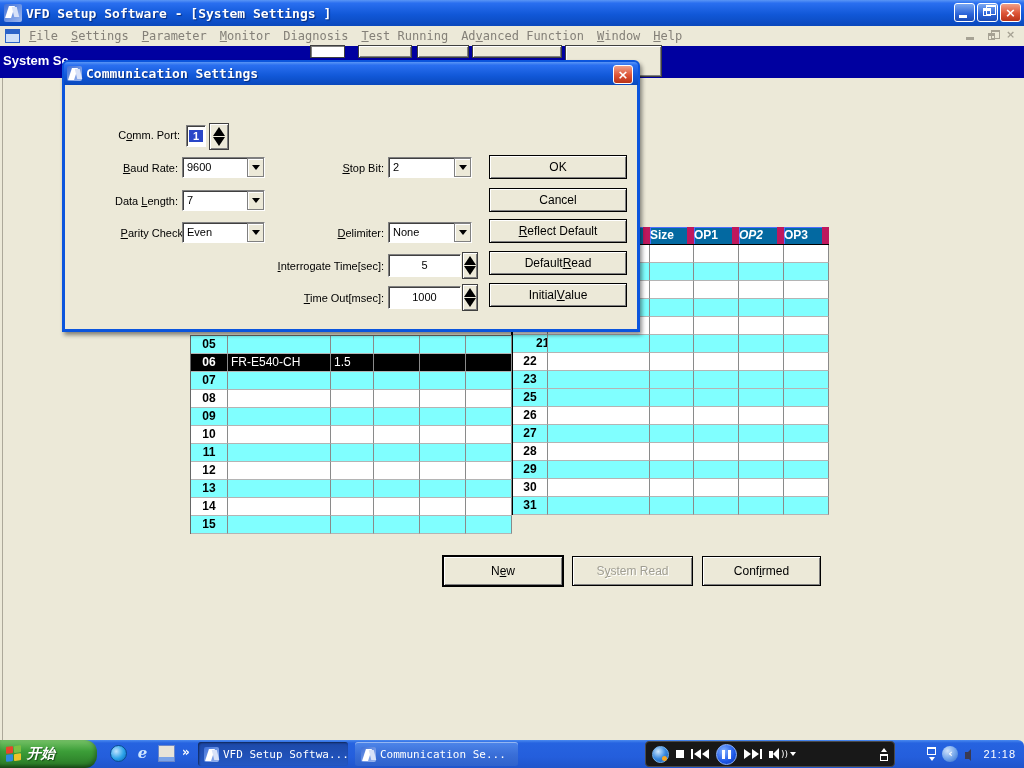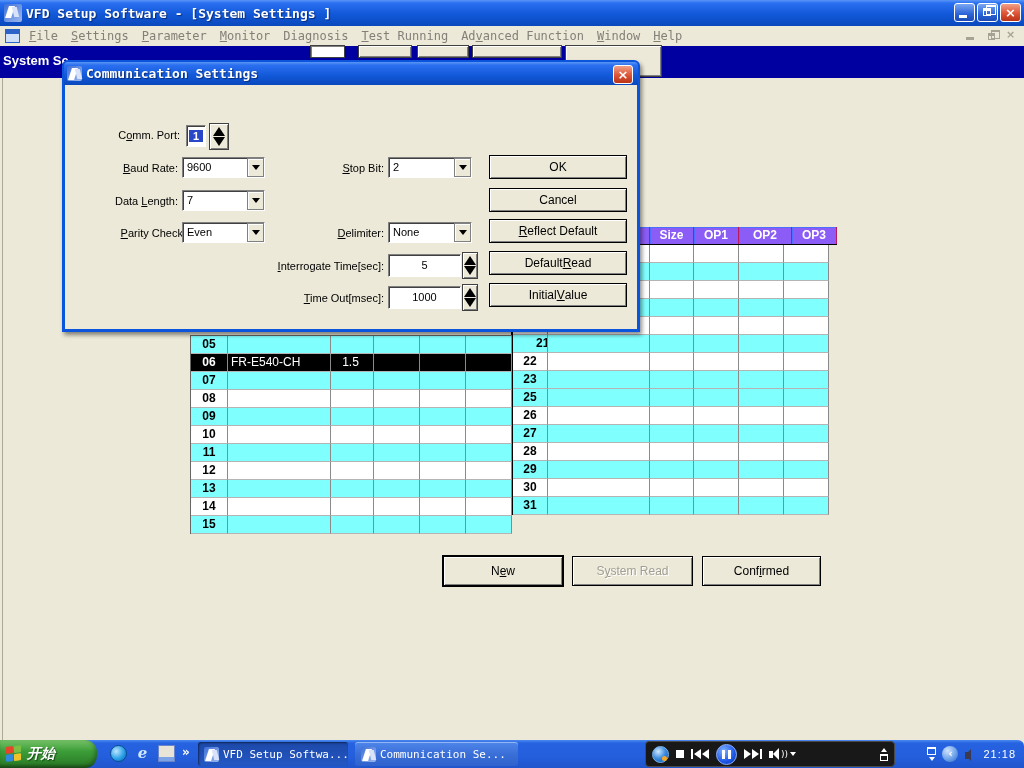--- a/index.html
+++ b/index.html
@@ -47,31 +47,31 @@
   .banner-title{position:absolute;left:3px;top:7px;font:bold 13px "Liberation Sans",sans-serif;color:#fff;}
   .client-edge{position:absolute;left:2px;top:78px;width:1px;height:662px;background:#aca899;}
 
   
   .remnant{position:absolute;background:#ECE9D8;border:1px solid #404040;
     box-shadow:inset 1px 1px 0 #fff, inset -1px -1px 0 #808080;}
   .remnant.field{background:#fff;box-shadow:inset 1px 1px 0 #808080;}
 
   
   .tbl-header{position:absolute;left:511px;top:227px;display:flex;height:18px;border-bottom:1px solid #000;}
-  .hcell{background:#8b5cf6;color:#fff;font:bold 12px "Liberation Sans",sans-serif;
-    text-align:center;line-height:17px;border-right:1px solid #be185d;
+  .hcell{background:#0369a1;color:#fff;font:bold 12px "Liberation Sans",sans-serif;
+    text-align:left;line-height:17px;border-right:7px solid #be185d;
     box-shadow:inset 1px 1px 0 #4d6fff;}
   .rows{position:absolute;display:block;}
   .row{display:flex;height:18px;background:#fff;}
   .row.cyan{background:#80FFFF;}
   .row.sel{background:#000;color:#fff;}
   .cell{border-right:1px solid #8a8a8a;border-bottom:1px solid #b4b4b4;overflow:hidden;
     font:12px "Liberation Sans",sans-serif;padding:1px 3px;white-space:nowrap;}
   .cell.num{font-weight:bold;text-align:center;padding:1px 0;}
-  .cell.size{text-align:center;padding-right:6px;}
+  .cell.size{text-align:left;padding-right:6px;}
   .left-rows{left:190px;top:335px;border-left:1px solid #666;border-top:1px solid #666;}
   .right-rows{left:511px;top:245px;border-left:2px solid #000;}
   .tbl-header{border-left:2px solid #000;}
 
   
   .btn{background:#ECE9D8;border:1px solid #000;text-align:center;
     box-shadow:inset 1px 1px 0 #fff, inset -1px -1px 0 #808080;
     font:12px "Liberation Sans",sans-serif;color:#000;display:flex;align-items:center;justify-content:center;}
   .btn.default{box-shadow:0 0 0 1px #000, inset 1px 1px 0 #fff, inset -1px -1px 0 #808080;}
   .btn.disabled{color:#a09e92;text-shadow:1px 1px 0 #fff;}
@@ -214,21 +214,21 @@
   <div class="remnant" style="left:358px;top:45px;width:54px;height:13px;"></div>
   <div class="remnant" style="left:417px;top:45px;width:52px;height:13px;"></div>
   <div class="remnant" style="left:472px;top:45px;width:90px;height:13px;"></div>
   <div class="remnant" style="left:565px;top:45px;width:97px;height:32px;"></div>
 
   <div class="tbl-header">
       <span class="hcell" style="width: 35px;"></span>
       <span class="hcell" style="width: 102px;"></span>
       <span class="hcell" style="width: 44px;">Size</span>
       <span class="hcell" style="width: 45px;">OP1</span>
-      <span class="hcell" style="width: 53px;">OP2</span>
+      <span class="hcell" style="width: 45px; font-style: italic;">OP2</span>
       <span class="hcell" style="width: 45px;">OP3</span>
     </div>
 
   <div class="rows right-rows">
       <div class="row">
         <span class="cell num" style="width: 35px;">16</span>
         <span class="cell name" style="width: 102px;"></span>
         <span class="cell size" style="width: 44px;"></span>
         <span class="cell op" style="width: 45px;"></span>
         <span class="cell op" style="width: 45px;"></span>

